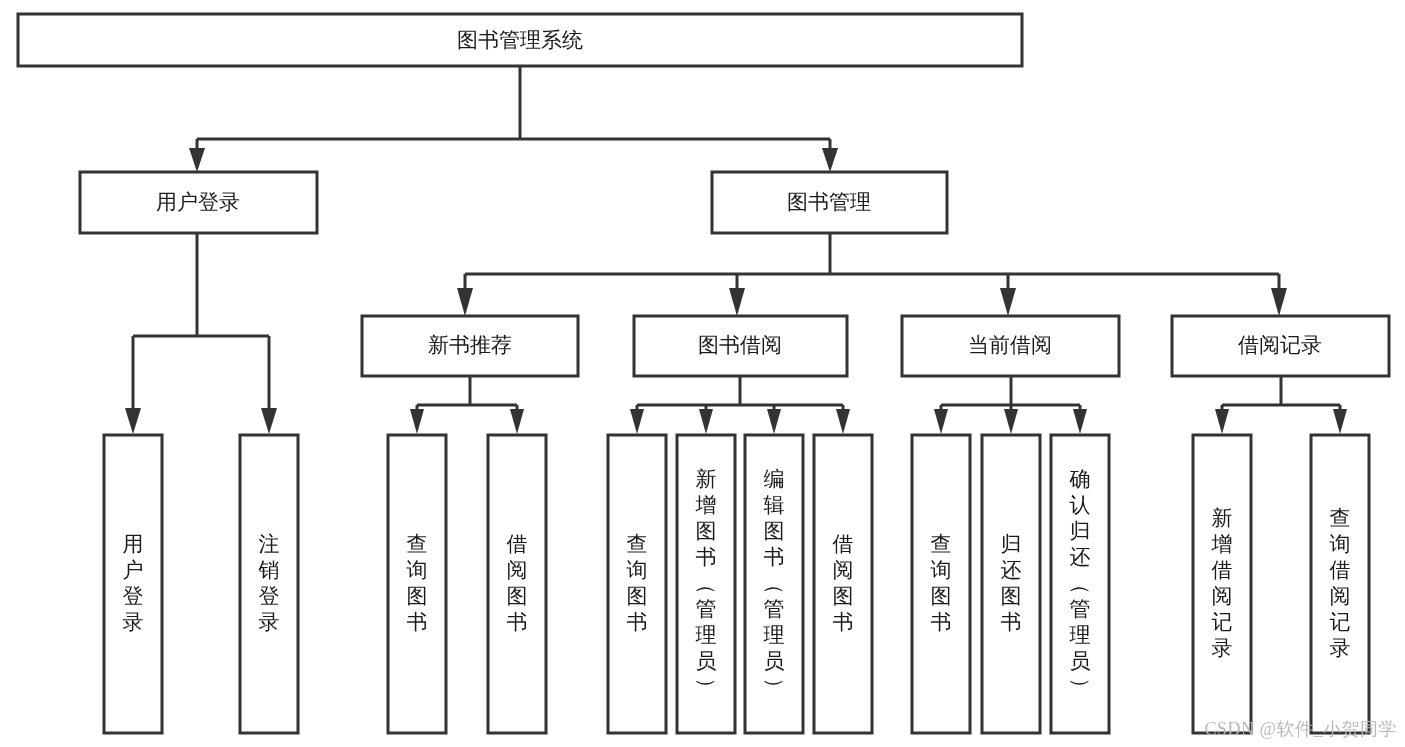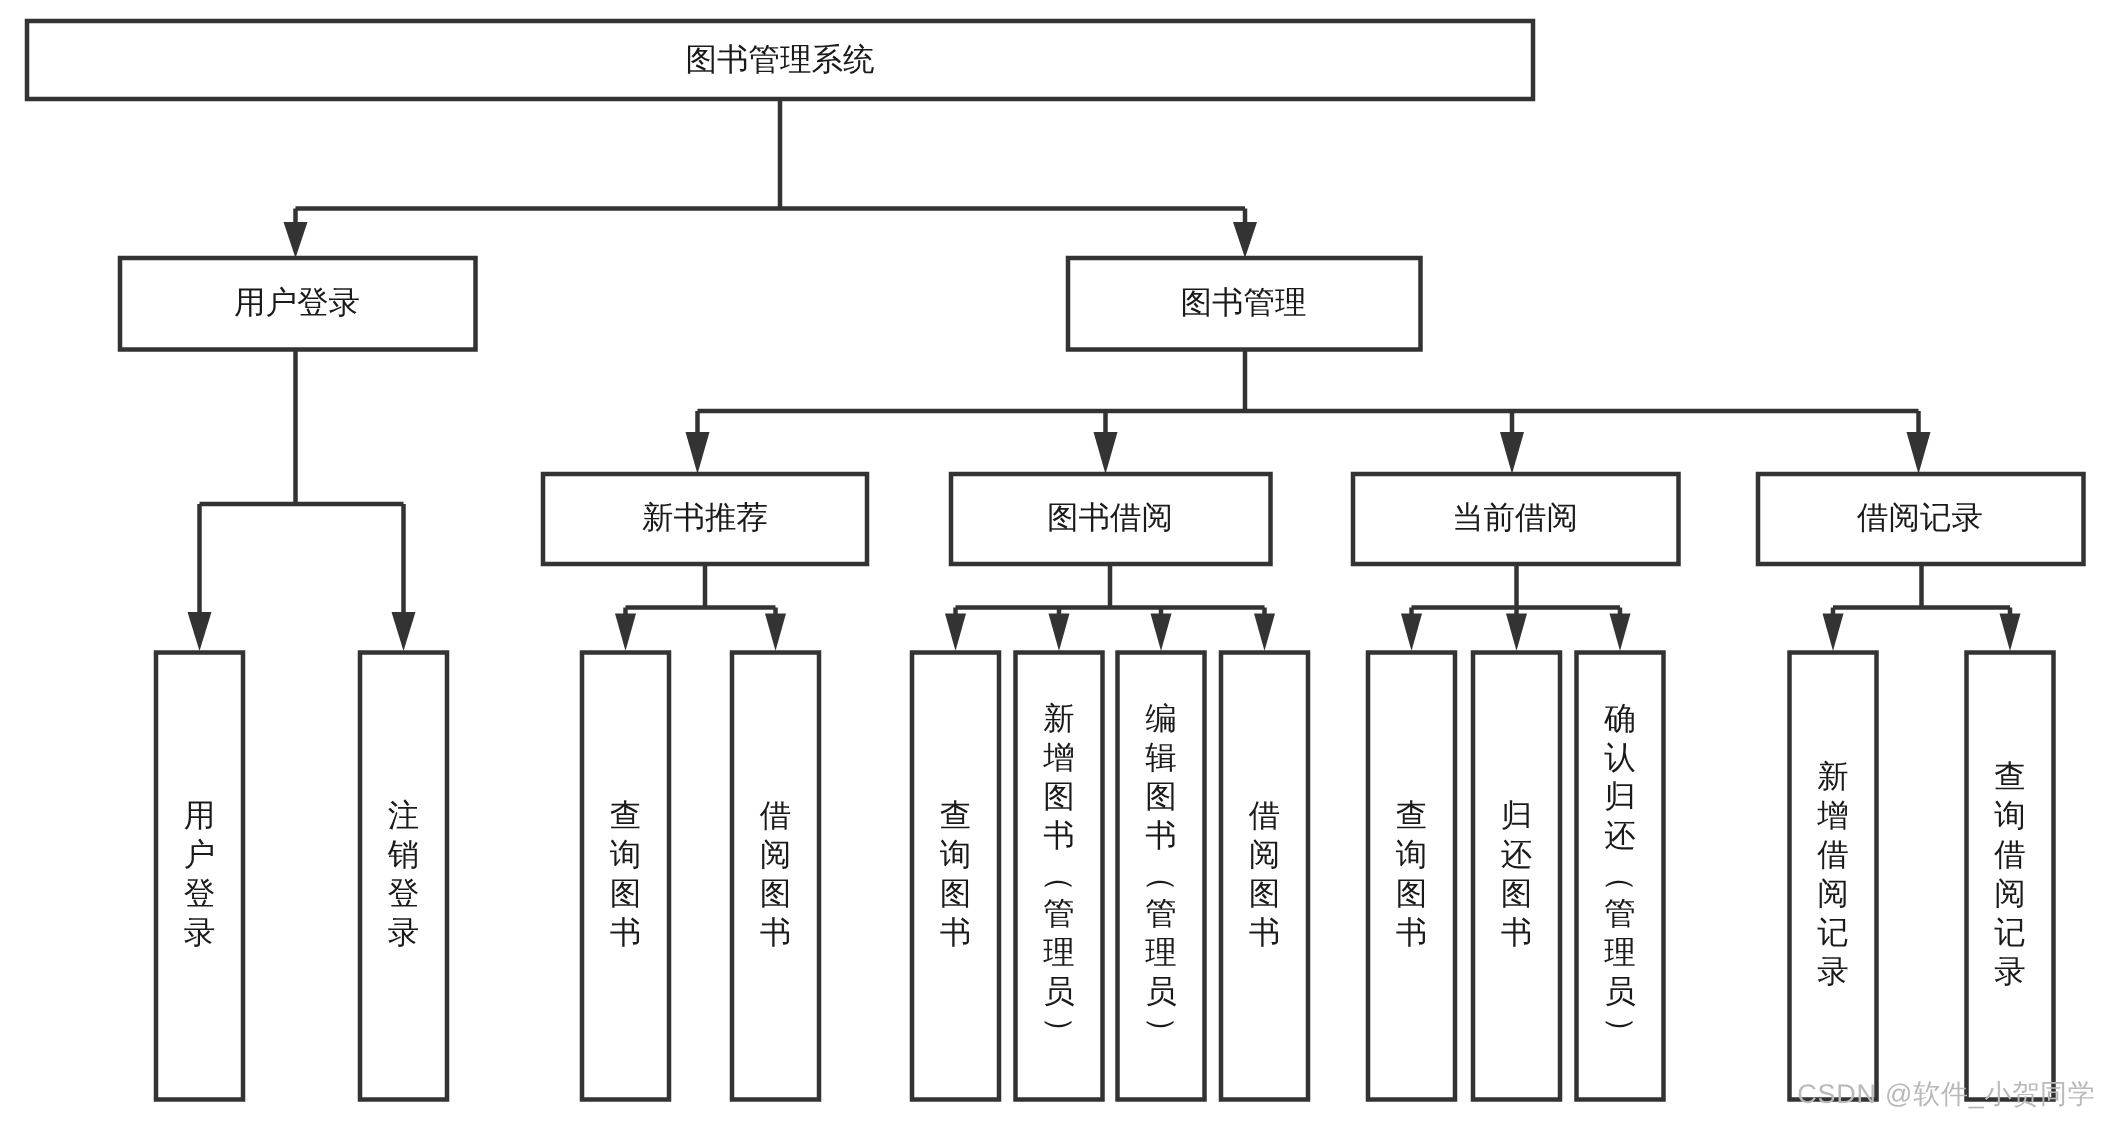--- a/index.html
+++ b/index.html
@@ -53,21 +53,21 @@
     font-family: "DejaVu Sans", "Liberation Sans", sans-serif;
     font-size: 21px;
     fill: #1a1a1a;
     text-anchor: middle;
     dominant-baseline: middle;
   }
   .watermark {
     position: absolute;
     right: 8px;
     bottom: 6px;
-    font-family: Liberation Sans, sans-serif;
+    font-family: Liberation Serif, serif;
     font-size: 18px;
     color: #b9b9b9;
     white-space: nowrap;
     letter-spacing: 0.5px;
     pointer-events: none;
   }
 </style>
 </head>
 <body>
 

